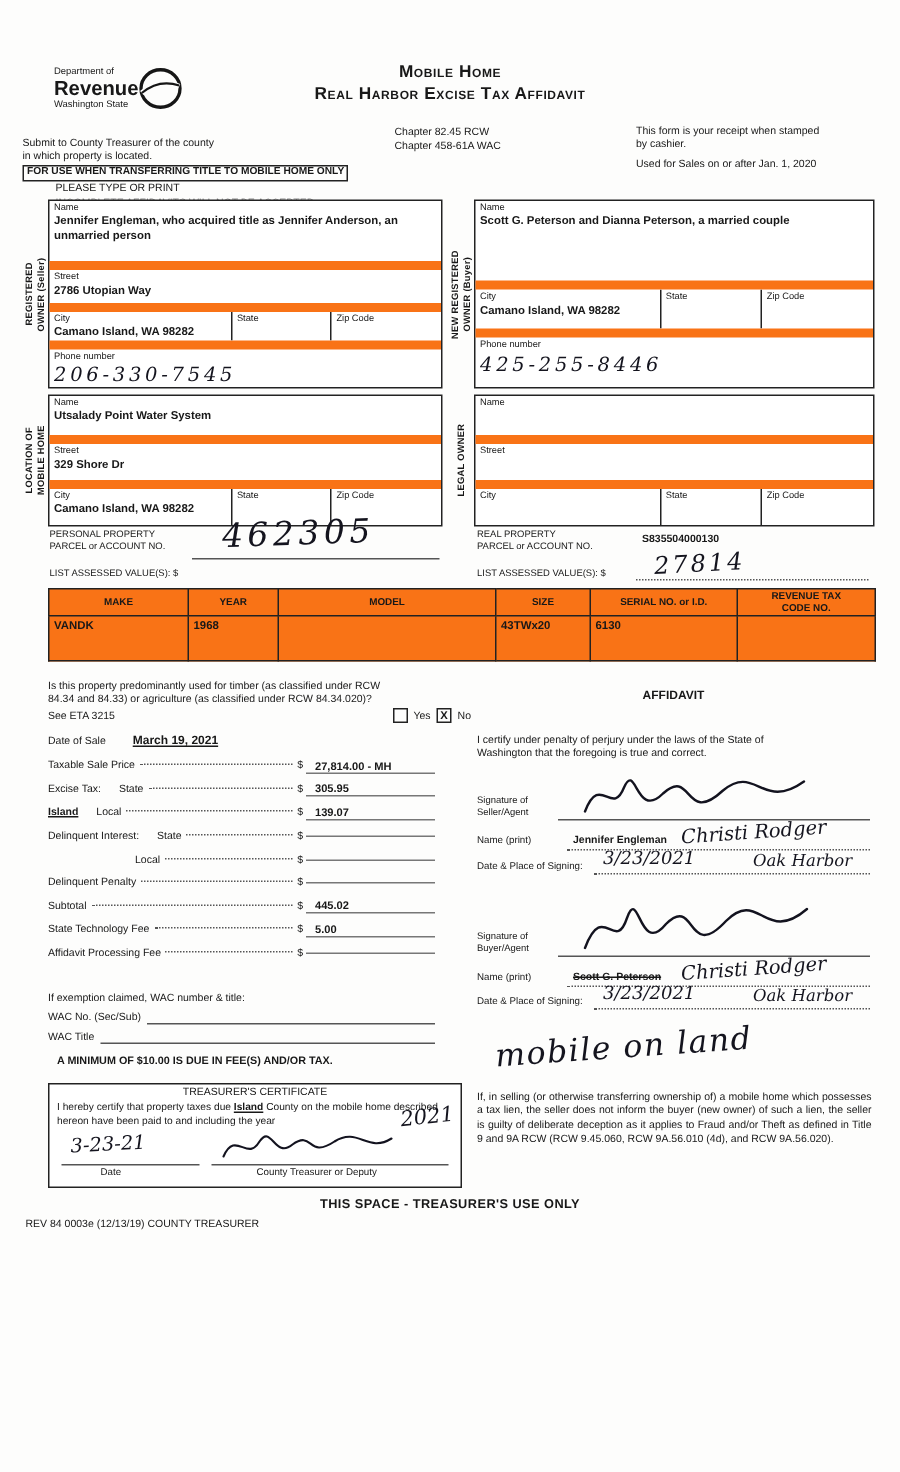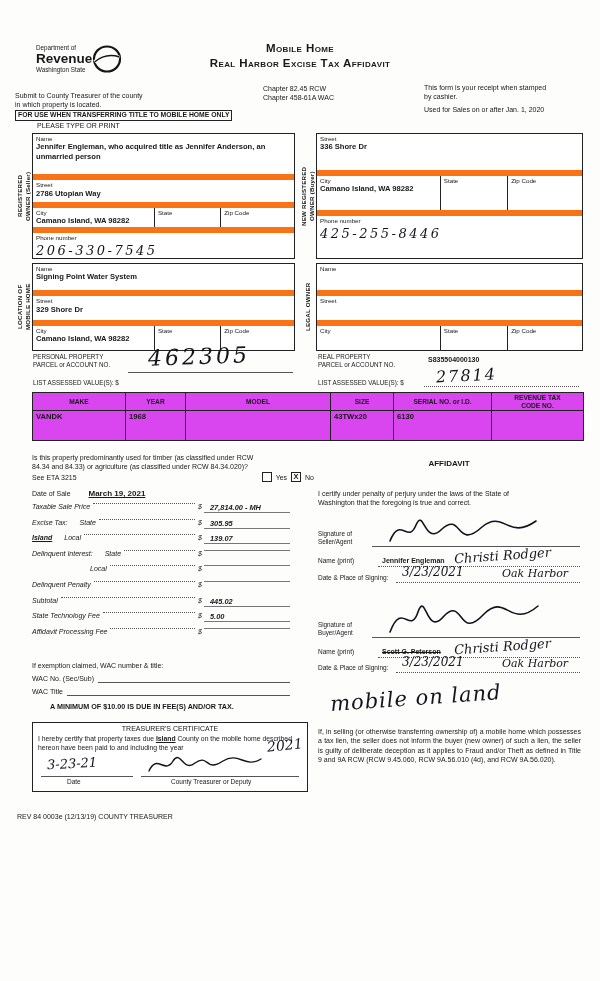--- a/index.html
+++ b/index.html
@@ -17,28 +17,28 @@
   .fld{border-bottom:6px solid #f97316;padding:1px 3px;overflow:hidden;}
   .fld:last-child{border-bottom:none;}
   .lab{font-size:6.2px;display:block;line-height:1.2;}
   .val{font-size:7.6px;font-weight:bold;display:block;line-height:1.25;}
   .cityrow{display:flex;padding:0;}
   .cityrow .c{padding:1px 3px;overflow:hidden;}
   .c1{flex:1.55;}
   .c2{flex:.8;border-left:1px solid #222;}
   .c3{flex:.9;border-left:1px solid #222;}
   
-  table.veh{border-collapse:collapse;table-layout:fixed;background:#d946ef;}
+  table.veh{border-collapse:collapse;table-layout:fixed;background:#f97316;}
   table.veh th,table.veh td{border:1.2px solid #222;padding:1px 3px;}
   table.veh th{font-size:6.6px;text-align:center;vertical-align:middle;line-height:1.15;}
   table.veh td{height:27px;vertical-align:top;text-align:left;font-size:7.6px;font-weight:bold;}
   
   .cb{display:inline-block;width:8px;height:8px;border:1px solid #222;text-align:center;font-size:7.5px;line-height:8px;font-weight:bold;}
   
-  .fee-line{display:flex;align-items:flex-start;height:15.6px;font-size:7px;font-style:italic;}
+  .fee-line{display:flex;align-items:center;height:15.6px;font-size:7px;}
   .fl2{margin-left:12px;}
   .fl2:empty{margin-left:0;}
   .cty .fl1{font-weight:bold;text-decoration:underline;}
   .ind .fl2{margin-left:58px;}
   .leader{flex:1;border-bottom:1.6px dotted #555;margin:0 3px 2px 3px;min-width:8px;}
   .dollar{margin-right:2px;}
   .fval{width:80px;border-bottom:1px solid #777;font-weight:bold;font-size:7.4px;padding-left:6px;white-space:nowrap;}
   .wline{flex:1;border-bottom:1px solid #555;margin-left:4px;}
   .sigline{border-bottom:1px solid #555;height:0;}
   .dotline{border-bottom:1px dotted #555;height:0;}
@@ -113,23 +113,23 @@
         <span class="lab">Phone number</span>
         <span class="hand" style="font-size:13px;letter-spacing:2.5px;">206-330-7545</span>
       </div>
     </div>
   </div>
 
   <div class="osec" style="left:300px;top:133px;width:283px;height:126px;">
     <span class="vtext" style="left:0;">NEW REGISTERED</span>
     <span class="vtext" style="left:8px;">OWNER (Buyer)</span>
     <div class="obox">
-      <div class="fld" style="flex:1;">
-        <span class="lab">Street</span>
-        <span class="val">336 Shore Dr</span>
+      <div class="fld" style="flex:2;">
+        <span class="lab">Name</span>
+        <span class="val">Scott G. Peterson and Dianna Peterson, a married couple</span>
       </div>
       <div class="fld cityrow" style="flex:1;">
         <div class="c c1">
           <span class="lab">City</span>
           <span class="val">Camano Island, WA 98282</span>
         </div>
         <div class="c c2">
           <span class="lab">State</span>
         </div>
         <div class="c c3">
@@ -142,21 +142,21 @@
       </div>
     </div>
   </div>
 
   <div class="osec" style="left:16px;top:263px;width:279px;height:88px;">
     <span class="vtext" style="left:0;">LOCATION OF</span>
     <span class="vtext" style="left:8px;">MOBILE HOME</span>
     <div class="obox">
       <div class="fld" style="flex:1.1;">
         <span class="lab">Name</span>
-        <span class="val">Signing Point Water System</span>
+        <span class="val">Utsalady Point Water System</span>
       </div>
       <div class="fld" style="flex:1;">
         <span class="lab">Street</span>
         <span class="val">329 Shore Dr</span>
       </div>
       <div class="fld cityrow" style="flex:1.1;">
         <div class="c c1">
           <span class="lab">City</span>
           <span class="val">Camano Island, WA 98282</span>
         </div>
@@ -333,21 +333,21 @@
 
   <div class="abs t7" style="left:32px;top:661px;">If exemption claimed, WAC number &amp; title:</div>
   <div class="abs t7" style="left:32px;top:674px;width:258px;display:flex;">
     <span>WAC No. (Sec/Sub)</span>
       <span class="wline"></span>
   </div>
   <div class="abs t7" style="left:32px;top:687px;width:258px;display:flex;">
     <span>WAC Title</span>
       <span class="wline"></span>
   </div>
-  <div class="abs b" style="left:38px;top:702px;font-size:7.2px;margin-left:12px;">A MINIMUM OF $10.00 IS DUE IN FEE(S) AND/OR TAX.</div>
+  <div class="abs b" style="left:38px;top:702px;font-size:7.2px;">A MINIMUM OF $10.00 IS DUE IN FEE(S) AND/OR TAX.</div>
 
   <div class="abs t7" style="left:318px;top:489px;width:258px;">
     <div>I certify under penalty of perjury under the laws of the State of</div>
     <div>Washington that the foregoing is true and correct.</div>
   </div>
 
   <div class="abs t6" style="left:318px;top:530px;">
     <div>Signature of</div>
     <div>Seller/Agent</div>
   </div>
@@ -397,15 +397,16 @@
     <div class="abs" style="left:34px;top:55px;font-size:6.5px;">Date</div>
     <svg class="abs" style="left:112px;top:28px;" width="120" height="26" viewBox="0 0 120 26">
       <path d="M4,20 C12,2 20,24 28,10 C36,-2 38,22 50,12 C64,2 60,22 78,10 C94,0 100,18 116,8" fill="none" stroke="#13131f" stroke-width="1.4" stroke-linecap="round"></path>
     </svg>
     <div class="abs sigline" style="left:108px;top:53px;width:158px;"></div>
     <div class="abs" style="left:138px;top:55px;font-size:6.5px;">County Treasurer or Deputy</div>
   </div>
 
   <div class="abs" style="left:318px;top:727px;width:263px;font-size:7px;line-height:1.33;text-align:justify;">If, in selling (or otherwise transferring ownership of) a mobile home which possesses a tax lien, the seller does not inform the buyer (new owner) of such a lien, the seller is guilty of deliberate deception as it applies to Fraud and/or Theft as defined in Title 9 and 9A RCW (RCW 9.45.060, RCW 9A.56.010 (4d), and RCW 9A.56.020).</div>
 
+  <div class="abs b" style="left:0;top:797px;width:600px;text-align:center;font-size:8.5px;letter-spacing:.3px;">THIS SPACE - TREASURER'S USE ONLY</div>
   <div class="abs" style="left:17px;top:813px;font-size:7px;">REV 84 0003e (12/13/19) COUNTY TREASURER</div>
 
 </div>
 
 </body></html>

